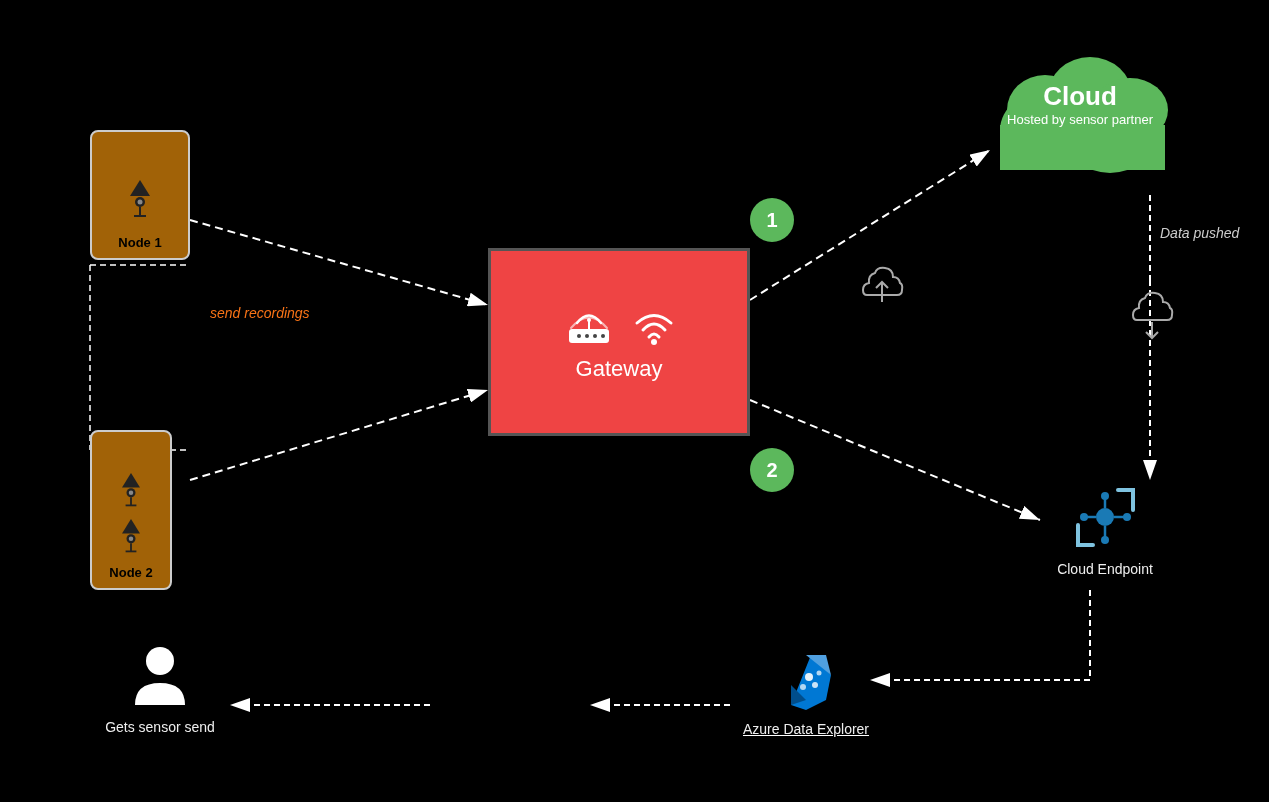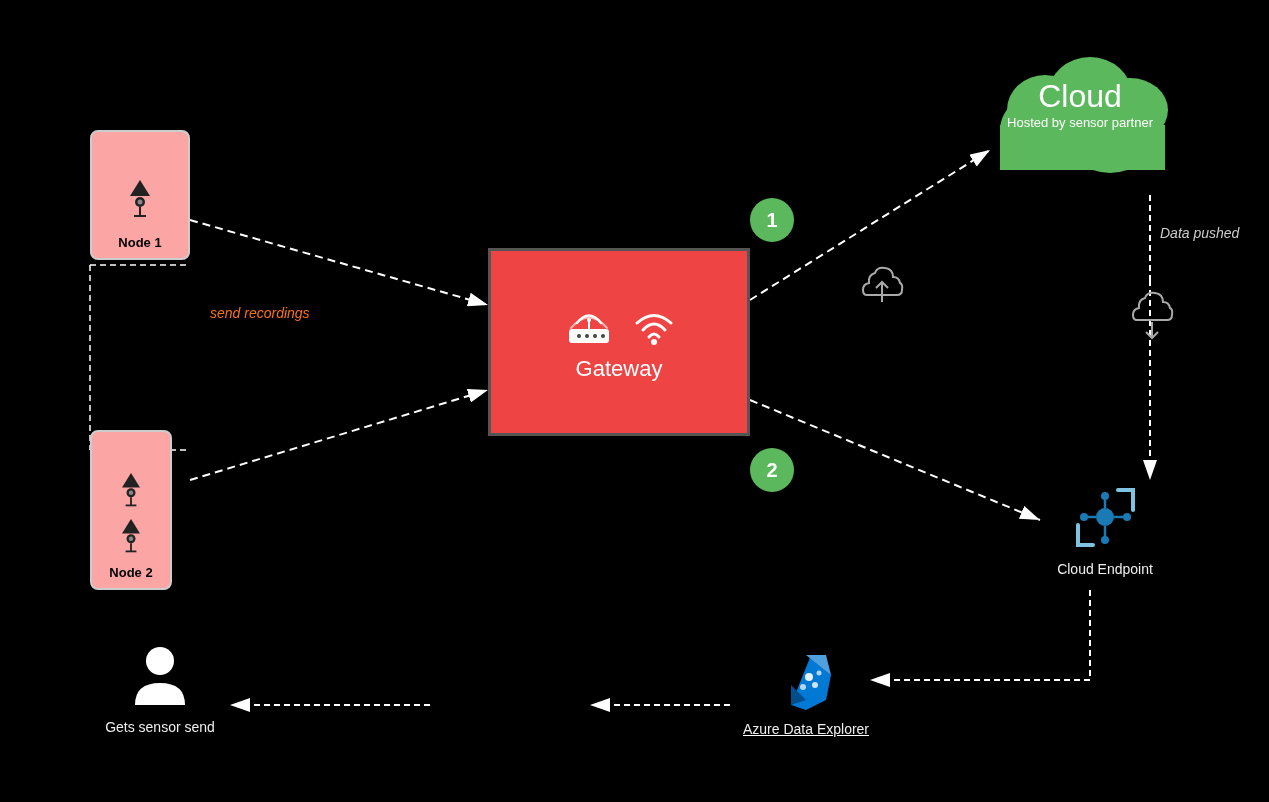--- a/index.html
+++ b/index.html
@@ -13,21 +13,21 @@
       color: #fff;
     }
     .diagram {
       position: absolute;
       width: 1269px;
       height: 802px;
     }
     
     .node-box {
       position: absolute;
-      background: #fca5a5;
+      background: #a16207;
       border: 2px solid #ccc;
       border-radius: 8px;
       color: #000;
       display: flex;
       flex-direction: column;
       align-items: center;
       justify-content: flex-end;
       padding-bottom: 8px;
     }
     .node-icon {
@@ -71,22 +71,22 @@
     .cloud-text {
       position: absolute;
       top: 50%;
       left: 50%;
       transform: translate(-50%, -50%);
       text-align: center;
       color: #fff;
       pointer-events: none;
     }
     .cloud-title {
-      font-size: 32px;
-      font-weight: normal;
+      font-size: 26px;
+      font-weight: bold;
     }
     .cloud-subtitle {
       font-size: 13px;
     }
     
     .badge {
       position: absolute;
       width: 44px;
       height: 44px;
       border-radius: 50%;

